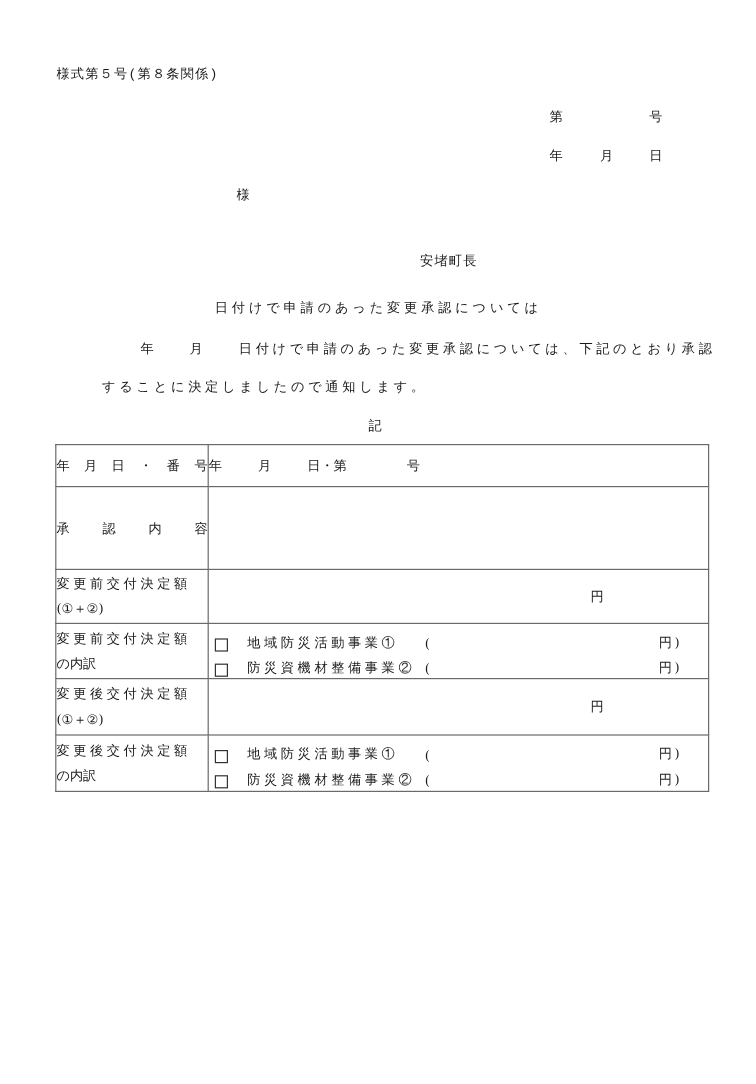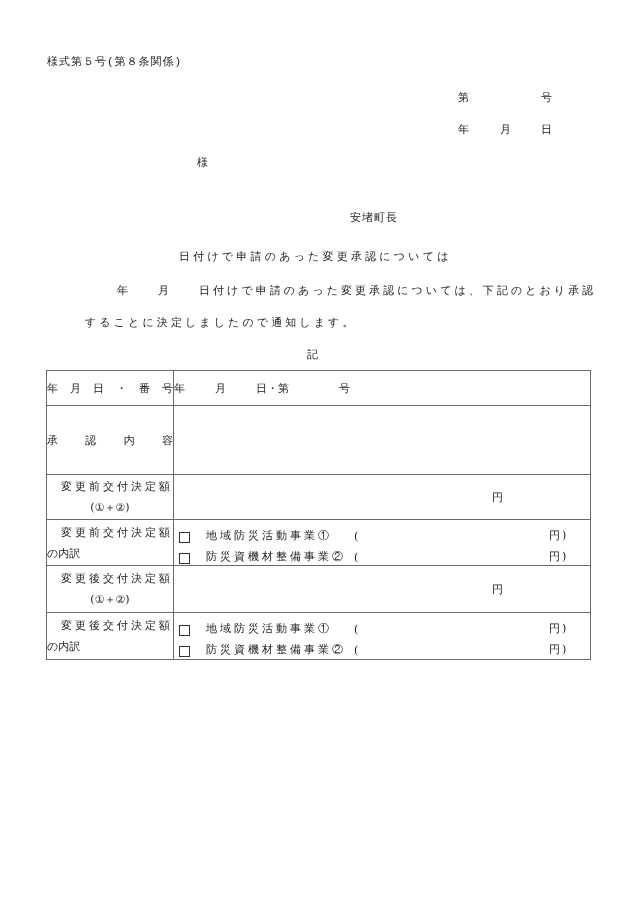--- a/index.html
+++ b/index.html
@@ -2,21 +2,21 @@
 <html><head>
 <meta charset="utf-8">
 <style>
   html, body { margin: 0; padding: 0; background: #ffffff; }
   body {
     width: 630px; height: 903px; position: relative; overflow: hidden;
     font-family: "DejaVu Serif", "Liberation Serif", serif;
     color: #1a1a1a; font-size: 11px;
   }
   .abs { position: absolute; white-space: nowrap; font-family: Liberation Mono, monospace; }
-  .spaced { letter-spacing: 3px; text-align: right; }
+  .spaced { letter-spacing: 3px; }
   .form-no { left: 47px; top: 54px; letter-spacing: 1px; }
   .docno-dai { left: 458px; top: 90px; }
   .docno-go { left: 541px; top: 90px; }
   .date-y { left: 458px; top: 122px; }
   .date-m { left: 500px; top: 122px; }
   .date-d { left: 541px; top: 122px; }
   .addressee { left: 197px; top: 155px; }
   .issuer { left: 350px; top: 210px; letter-spacing: 1px; }
   .title { left: 179px; top: 249px; letter-spacing: 3.2px; }
   .body1 { left: 117px; top: 283px; }
@@ -29,21 +29,21 @@
   table.main {
     position: absolute; left: 46px; top: 370px; width: 545px;
     border-collapse: collapse; table-layout: fixed;
   }
   table.main td {
     border: 1px solid #6a6a6a; padding: 0; vertical-align: middle;
     font-size: 11px;
   }
   td.label { width: 126px; padding-left: 6px; padding-right: 4px; }
   .jus { display: flex; justify-content: space-between; }
-  .center { text-align: center; }
+  .center { }
   .r1 { height: 35px; }
   .r2 { height: 69px; }
   .r3 { height: 45px; }
   .r4 { height: 46px; }
   .r5 { height: 47px; }
   .r6 { height: 47px; }
   .line2 { margin-top: 6px; }
   .datecell { padding-left: 5px; text-decoration: underline; }
   .datecell span { display: inline-block; }
   .yen-cell { position: relative; }

